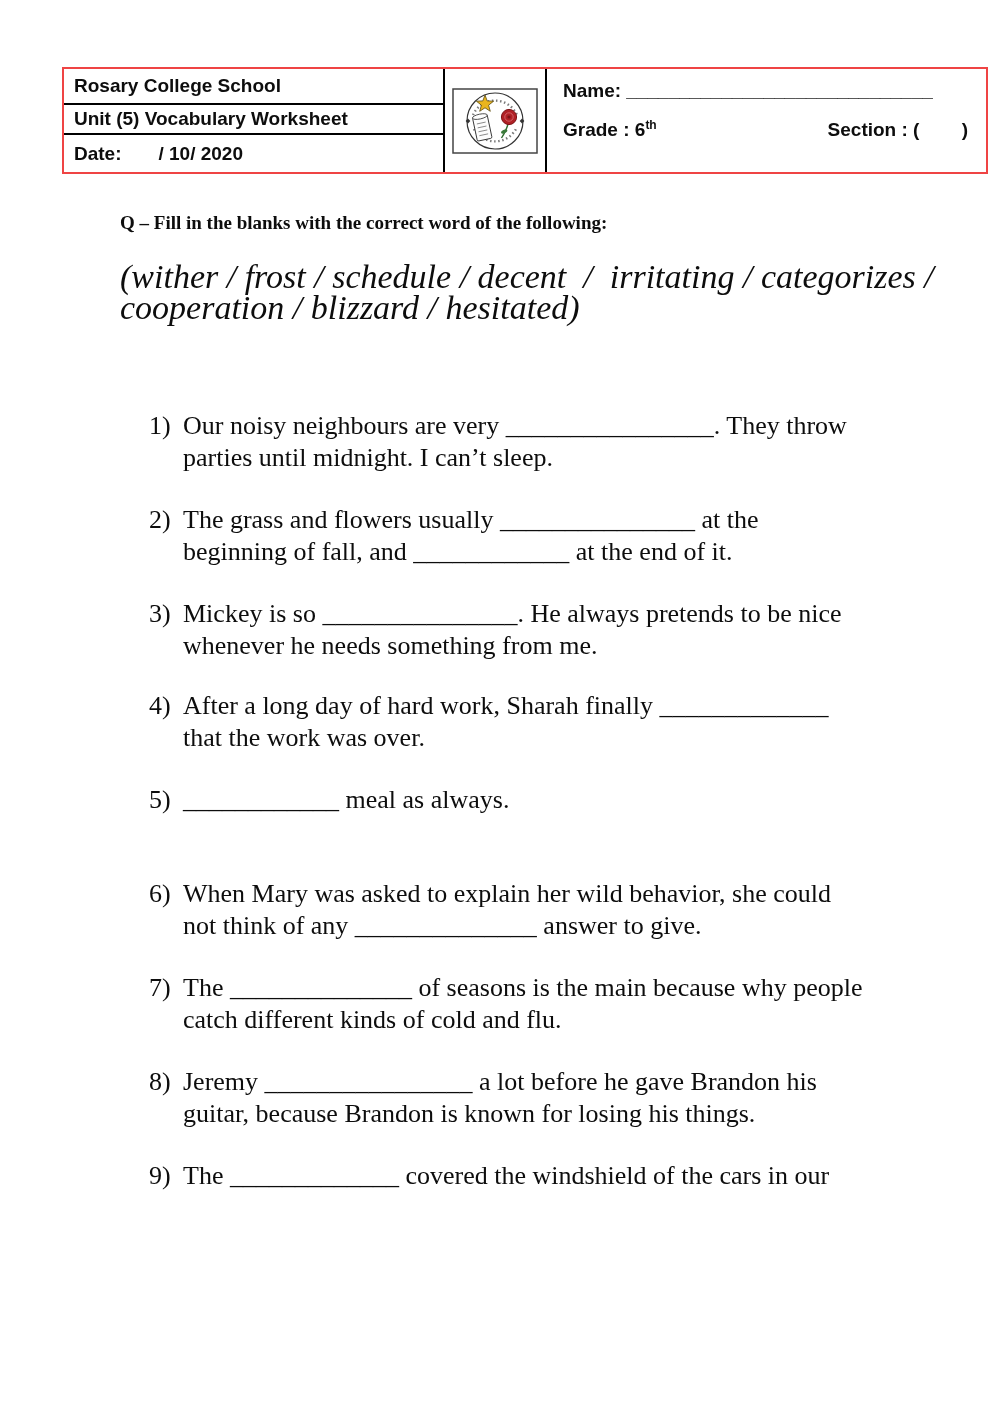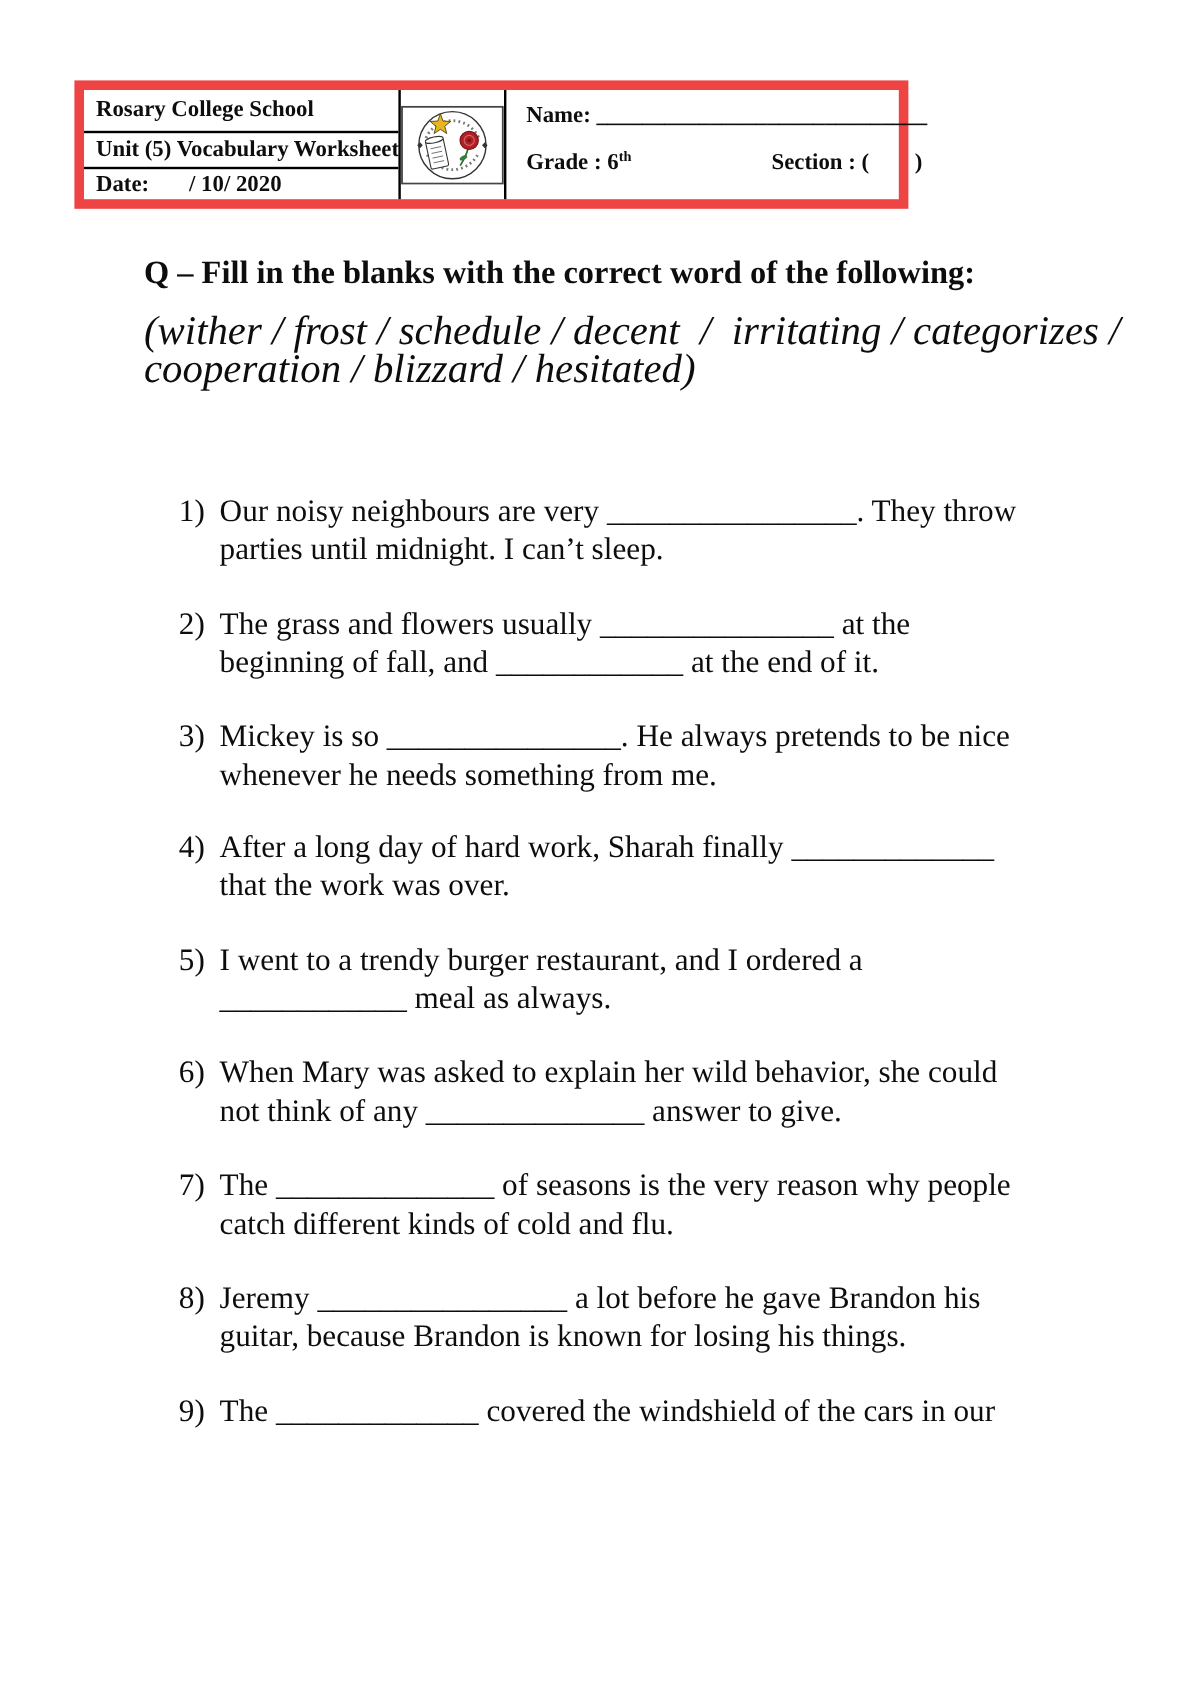--- a/index.html
+++ b/index.html
@@ -5,43 +5,43 @@
   html,body { margin:0; padding:0; background:#e8e8e8; }
   .page {
     position:relative; width:1000px; height:1413px; margin:0 auto;
     background:#ffffff; color:#0d0d0d;
     font-family:"Liberation Serif", serif;
     overflow:hidden;
   }
 
   
   .header-table {
-    position:absolute; left:62px; top:67px; width:695px; height:107px;
-    border:8px solid #ef4444; box-sizing:border-box;
+    position:absolute; left:62px; top:67px; width:926px; height:107px;
+    border:2px solid #ef4444; box-sizing:border-box;
     display:flex;
-    font-family:Liberation Serif, serif; font-weight:bold;
+    font-family:Liberation Sans, sans-serif; font-weight:bold;
   }
   .cell { box-sizing:border-box; }
   .cell-left { width:381px; border-right:2px solid #000; display:flex; flex-direction:column; }
   .hrow { display:flex; align-items:center; padding-left:10px; font-size:19px; white-space:pre; }
   .hrow-1 { flex:0 0 34px; }
   .hrow-2 { flex:0 0 28px; border-top:2px solid #000; }
   .hrow-3 { flex:1 1 auto; border-top:2px solid #000; }
   .cell-logo { width:102px; border-right:2px solid #000; display:flex; align-items:center; justify-content:center; }
   .logo-frame { line-height:0; }
   .cell-right { flex:1 1 auto; padding:11px 14px 16px 16px; font-size:19px; }
   .name-row { display:flex; align-items:baseline; white-space:pre; }
   .name-line { letter-spacing:0; }
   .grade-row { margin-top:17px; display:flex; justify-content:space-between; padding-right:4px; white-space:pre; }
   .ord { font-size:12px; position:relative; top:-7px; }
 
   
   .q-title {
     position:absolute; left:120px; top:212px;
-    font-size:27px; font-weight:bold; white-space:pre;
+    font-size:19px; font-weight:bold; white-space:pre;
   }
   .wordbank {
     position:absolute; left:120px; top:261px;
     font-size:34px; font-style:italic; line-height:31px;
   }
   .wordbank div { white-space:pre; }
 
   .q {
     position:absolute; left:149px; width:760px;
     font-size:26px; line-height:31.5px;
@@ -143,37 +143,36 @@
     <span class="num">4)</span>
     <div class="lines">
       <div>After a long day of hard work, Sharah finally _____________</div>
       <div>that the work was over.</div>
     </div>
   </div>
 
   <div class="q" style="top:784px">
     <span class="num">5)</span>
     <div class="lines">
-      <div>I went to a trendy burger restaurant, and I ordered a</div>
       <div>____________ meal as always.</div>
     </div>
   </div>
 
   <div class="q" style="top:878px">
     <span class="num">6)</span>
     <div class="lines">
       <div>When Mary was asked to explain her wild behavior, she could</div>
       <div>not think of any ______________ answer to give.</div>
     </div>
   </div>
 
   <div class="q" style="top:972px">
     <span class="num">7)</span>
     <div class="lines">
-      <div>The ______________ of seasons is the very reason why people</div>
+      <div>The ______________ of seasons is the main because why people</div>
       <div>catch different kinds of cold and flu.</div>
     </div>
   </div>
 
   <div class="q" style="top:1066px">
     <span class="num">8)</span>
     <div class="lines">
       <div>Jeremy ________________ a lot before he gave Brandon his</div>
       <div>guitar, because Brandon is known for losing his things.</div>
     </div>

